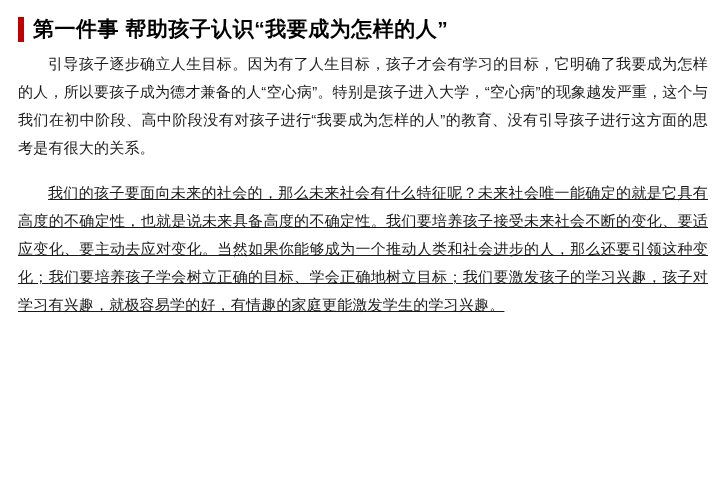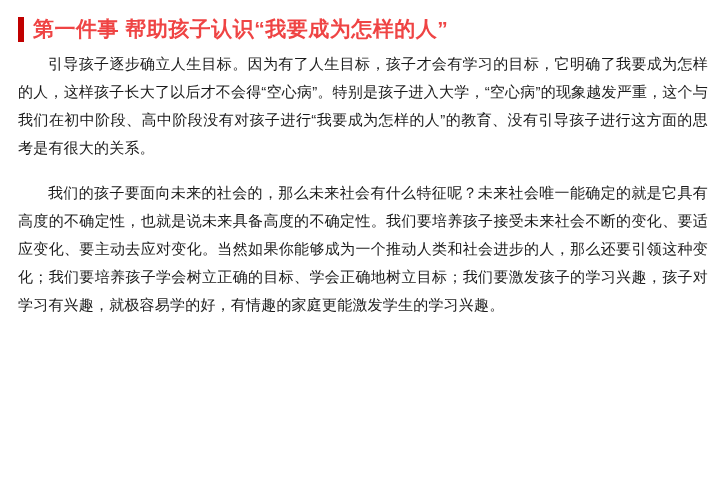--- a/index.html
+++ b/index.html
@@ -29,46 +29,47 @@
   .heading-bar {
     width: 6px;
     height: 25px;
     background: #c00000;
     margin-right: 9px;
     flex: 0 0 auto;
   }
   .heading-text {
     font-size: 21px;
     font-weight: bold;
-    color: #ef4444;
+    color: #000000;
     line-height: 26px;
     letter-spacing: 0.5px;
     white-space: nowrap;
   }
   .body-text p {
     margin: 0 0 17px 0;
     font-size: 15px;
     line-height: 28px;
     text-align: justify;
     text-indent: 2em;
     color: #1a1a1a;
     letter-spacing: 0.2px;
   }
   .body-text p:last-child {
     margin-bottom: 0;
+    text-decoration: underline;
   }
 </style>
 </head>
 <body>
 
 <div class="page">
 
   <div class="heading-row">
     <div class="heading-bar"></div>
     <div class="heading-text">第一件事 帮助孩子认识“我要成为怎样的人”</div>
   </div>
 
   <div class="body-text">
-    <p>引导孩子逐步确立人生目标。因为有了人生目标，孩子才会有学习的目标，它明确了我要成为怎样的人，这样孩子长大了以后才不会得“空心病”。特别是孩子进入大学，“空心病”的现象越发严重，这个与我们在初中阶段、高中阶段没有对孩子进行“我要成为怎样的人”的教育、没有引导孩子进行这方面的思考是有很大的关系。</p>
+    <p>引导孩子逐步确立人生目标。因为有了人生目标，孩子才会有学习的目标，它明确了我要成为怎样的人，所以要孩子成为德才兼备的人“空心病”。特别是孩子进入大学，“空心病”的现象越发严重，这个与我们在初中阶段、高中阶段没有对孩子进行“我要成为怎样的人”的教育、没有引导孩子进行这方面的思考是有很大的关系。</p>
     <p>我们的孩子要面向未来的社会的，那么未来社会有什么特征呢？未来社会唯一能确定的就是它具有高度的不确定性，也就是说未来具备高度的不确定性。我们要培养孩子接受未来社会不断的变化、要适应变化、要主动去应对变化。当然如果你能够成为一个推动人类和社会进步的人，那么还要引领这种变化；我们要培养孩子学会树立正确的目标、学会正确地树立目标；我们要激发孩子的学习兴趣，孩子对学习有兴趣，就极容易学的好，有情趣的家庭更能激发学生的学习兴趣。</p>
   </div>
 
 </div>
 
 </body></html>

